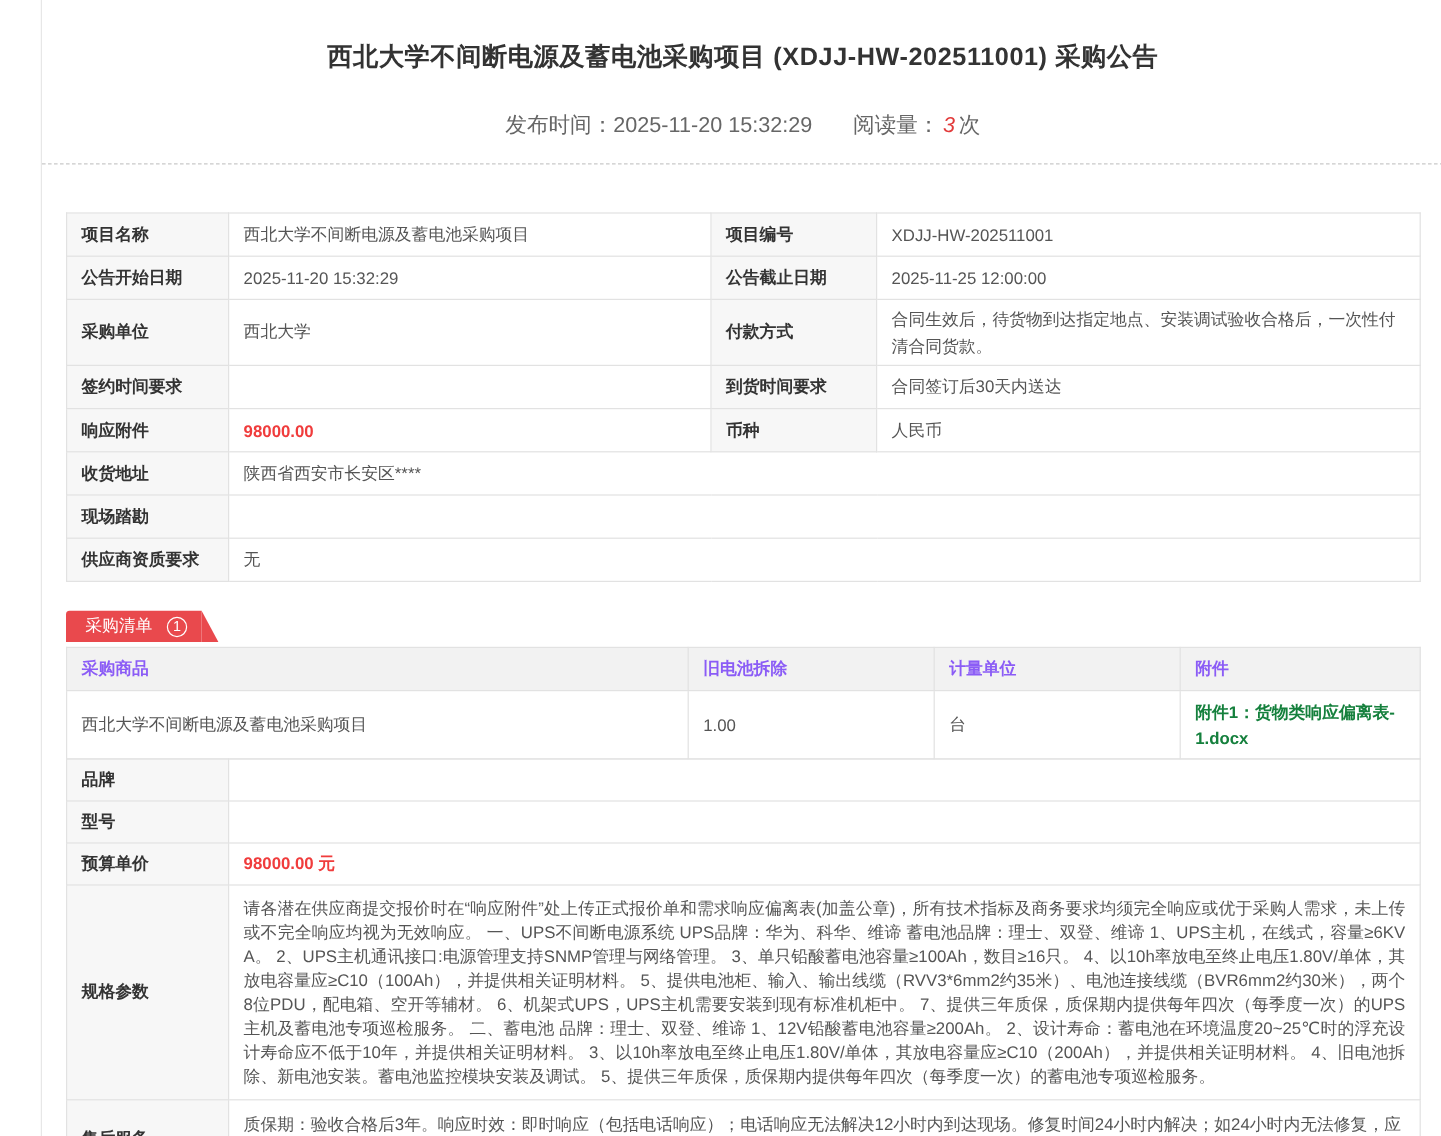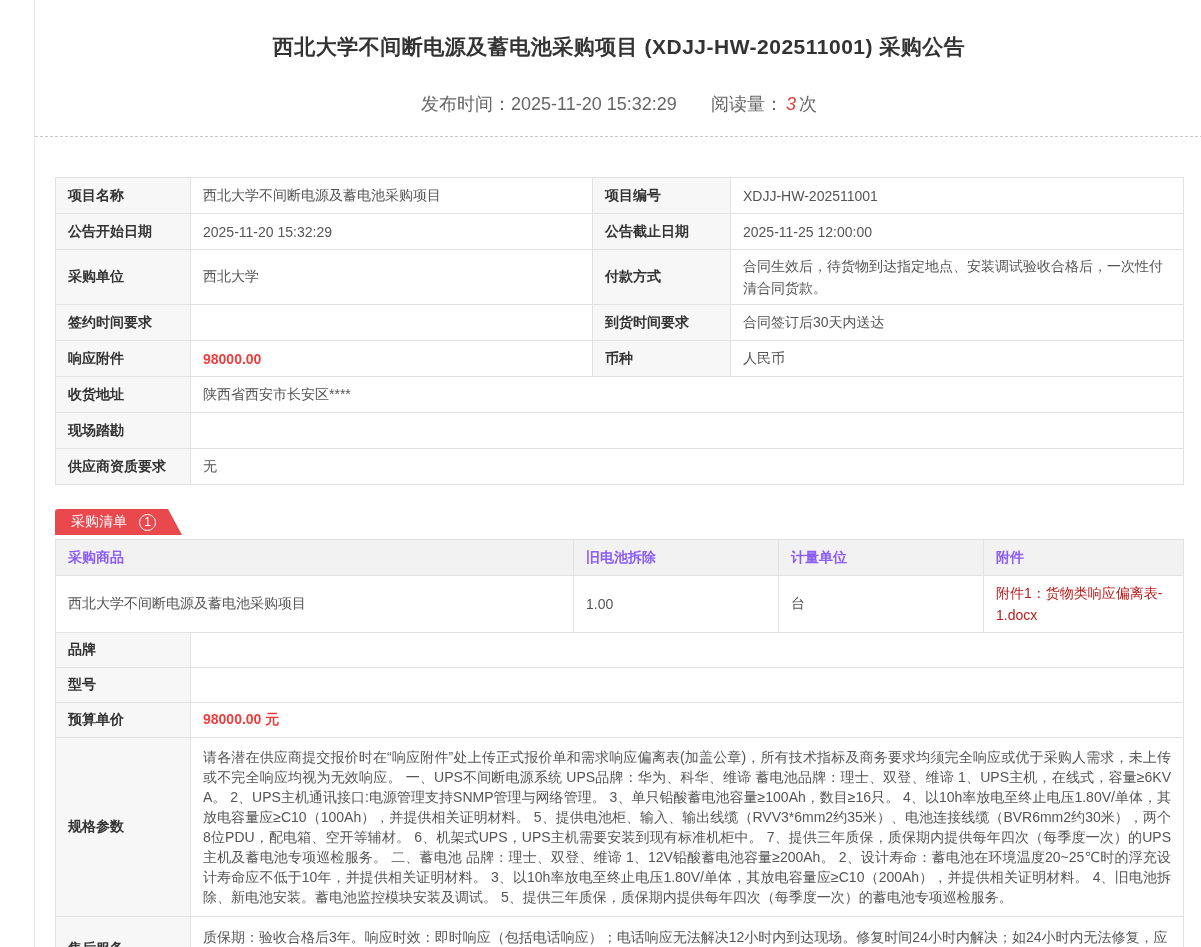--- a/index.html
+++ b/index.html
@@ -54,21 +54,21 @@
     display:inline-flex; align-items:center; justify-content:center;
     font-size:12px; line-height:1; margin-left:12px;
   }
 
   .list-table { margin-top:4px; }
   .list-table th {
     background:#f2f2f2; text-align:left; font-weight:bold; color:#8b5cf6;
     height:36px;
   }
   .list-table td.item-row { height:55px; }
-  .attach-link { color:#b91c1c; text-decoration:none; cursor:pointer; line-height:22px; display:inline-block; }
+  .attach-link { color:#15803d; text-decoration:none; cursor:pointer; line-height:22px; display:inline-block;font-weight:bold; }
 
   .detail-table { margin-top:-1px; }
   .detail-table tr { height:35px; }
   .spec-cell { line-height:20px; padding-top:9px; padding-bottom:9px; text-align:justify; }
   .service-cell { line-height:24px; padding-top:8px; padding-bottom:8px; }
 </style>
 </head>
 <body>
 
 <div class="container">

